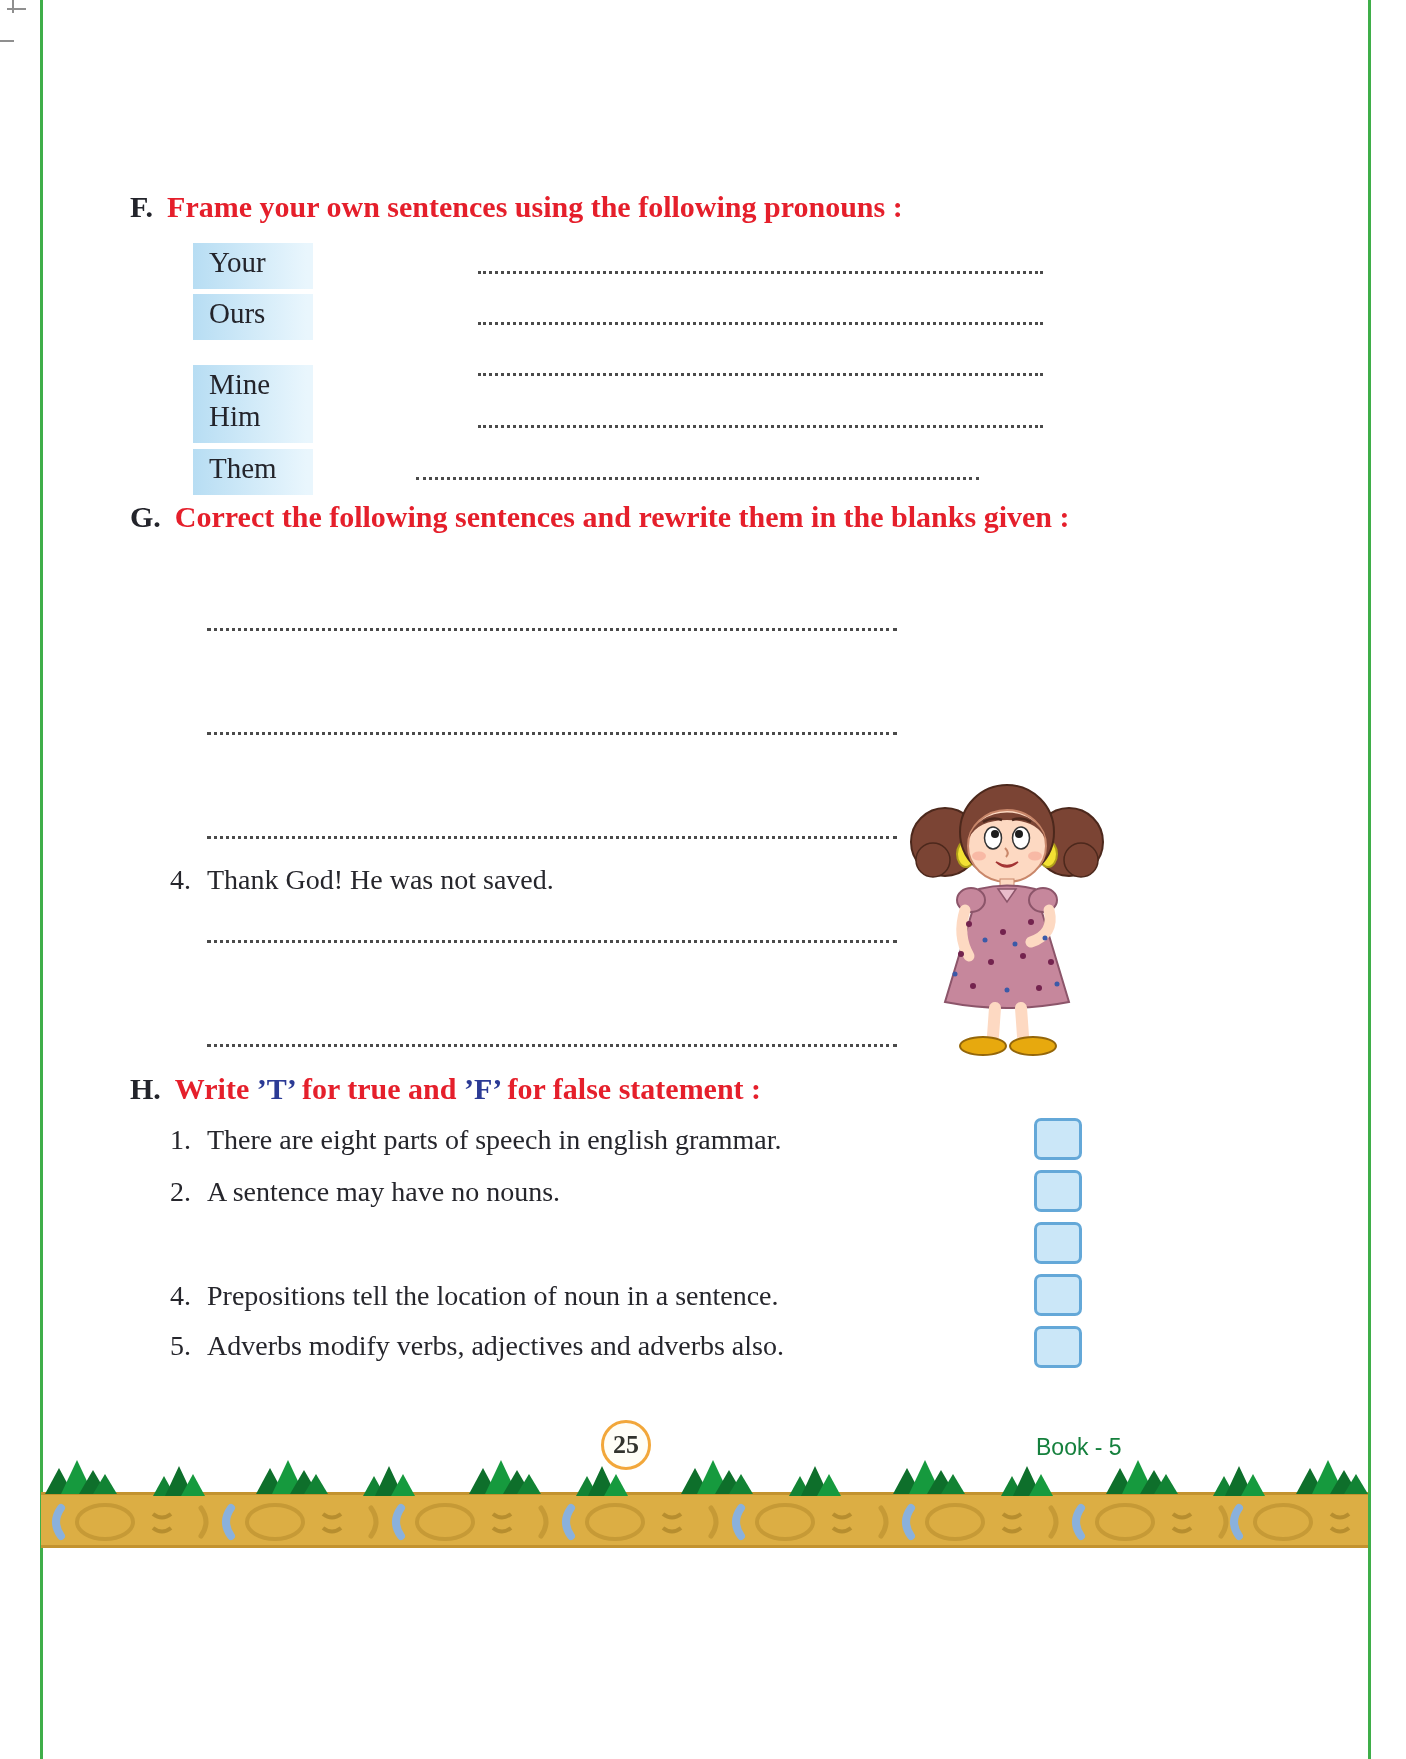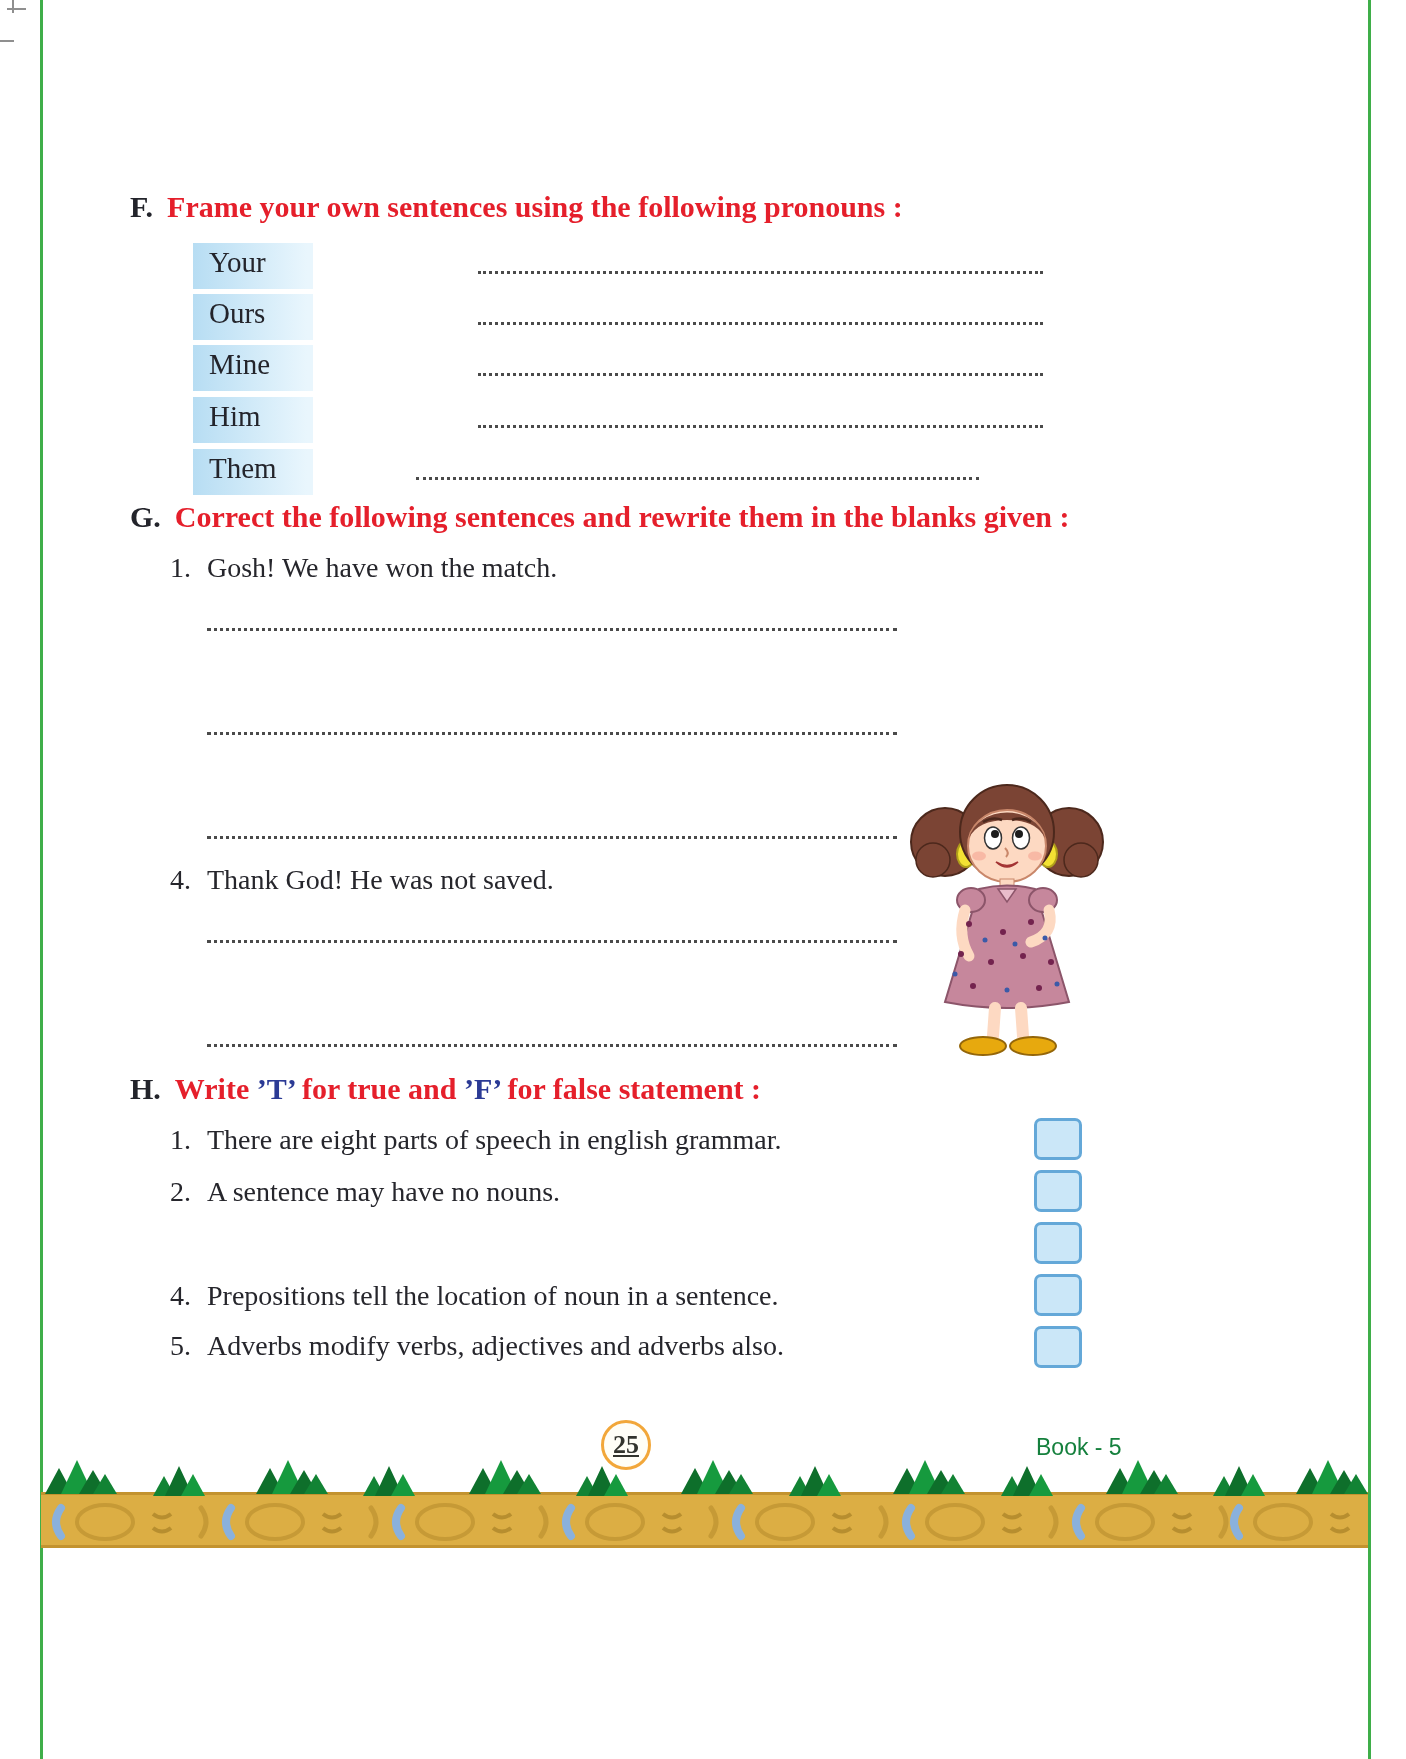--- a/index.html
+++ b/index.html
@@ -38,21 +38,21 @@
     position:absolute; left:1034px; width:48px; height:42px;
     background:#cbe7f8; border:3px solid #64a8d8; border-radius:7px; box-sizing:border-box;
   }
 
   .girl { position:absolute; left:903px; top:762px; width:208px; height:305px; }
 
   .page-circle {
     position:absolute; left:601px; top:1420px; width:50px; height:50px;
     border-radius:50%; border:3px solid #f2a73a; background:#fffef7;
     display:flex; align-items:center; justify-content:center;
-    font-weight:bold; font-size:26px; color:#33342e; z-index:3; box-sizing:border-box;text-decoration:underline;
+    font-weight:bold; font-size:26px; color:#33342e; z-index:3; box-sizing:border-box;
   }
   .book-label {
     position:absolute; left:1036px; top:1434px; font-size:23px; color:#15803d;
     font-family:"Liberation Sans", sans-serif; z-index:3;
   }
   .footer-svg { position:absolute; left:41px; top:1460px; width:1327px; height:88px; z-index:2; }
 </style>
 </head>
 <body>
 
@@ -64,38 +64,35 @@
   <div class="crop" style="left:12px; top:0; width:2px; height:13px;"></div>
   <div class="crop" style="left:0; top:40px; width:14px; height:2px;"></div>
 
   <div class="sec" style="left:130px; top:190px;">
     <span class="letter">F.</span>
     <span class="title">Frame your own sentences using the following pronouns :</span>
   </div>
 
   <div class="chip" style="top:243px;">Your</div>
   <div class="chip" style="top:294px;">Ours</div>
-  <div class="chip" style="top:345px;">Mine</div>
+  <div class="chip" style="top:365px;">Mine</div>
   <div class="chip" style="top:397px;">Him</div>
   <div class="chip" style="top:449px;">Them</div>
 
   <div class="dots" style="left:478px; top:271px; width:565px;"></div>
   <div class="dots" style="left:478px; top:322px; width:565px;"></div>
   <div class="dots" style="left:478px; top:373px; width:565px;"></div>
   <div class="dots" style="left:478px; top:425px; width:565px;"></div>
   <div class="dots" style="left:416px; top:477px; width:563px;"></div>
 
   <div class="sec" style="left:130px; top:500px;">
     <span class="letter">G.</span>
     <span class="title">Correct the following sentences and rewrite them in the blanks given :</span>
   </div>
 
-  <div class="item" style="top:552px;">
-    <span class="num">1.</span><span>Gosh! We have won the match.</span>
-  </div>
   <div class="dots" style="left:207px; top:628px; width:690px;"></div>
 
   <div class="dots" style="left:207px; top:732px; width:690px;"></div>
 
   <div class="dots" style="left:207px; top:836px; width:690px;"></div>
 
   <div class="item" style="top:864px;">
     <span class="num">4.</span><span>Thank God! He was not saved.</span>
   </div>
   <div class="dots" style="left:207px; top:940px; width:690px;"></div>

